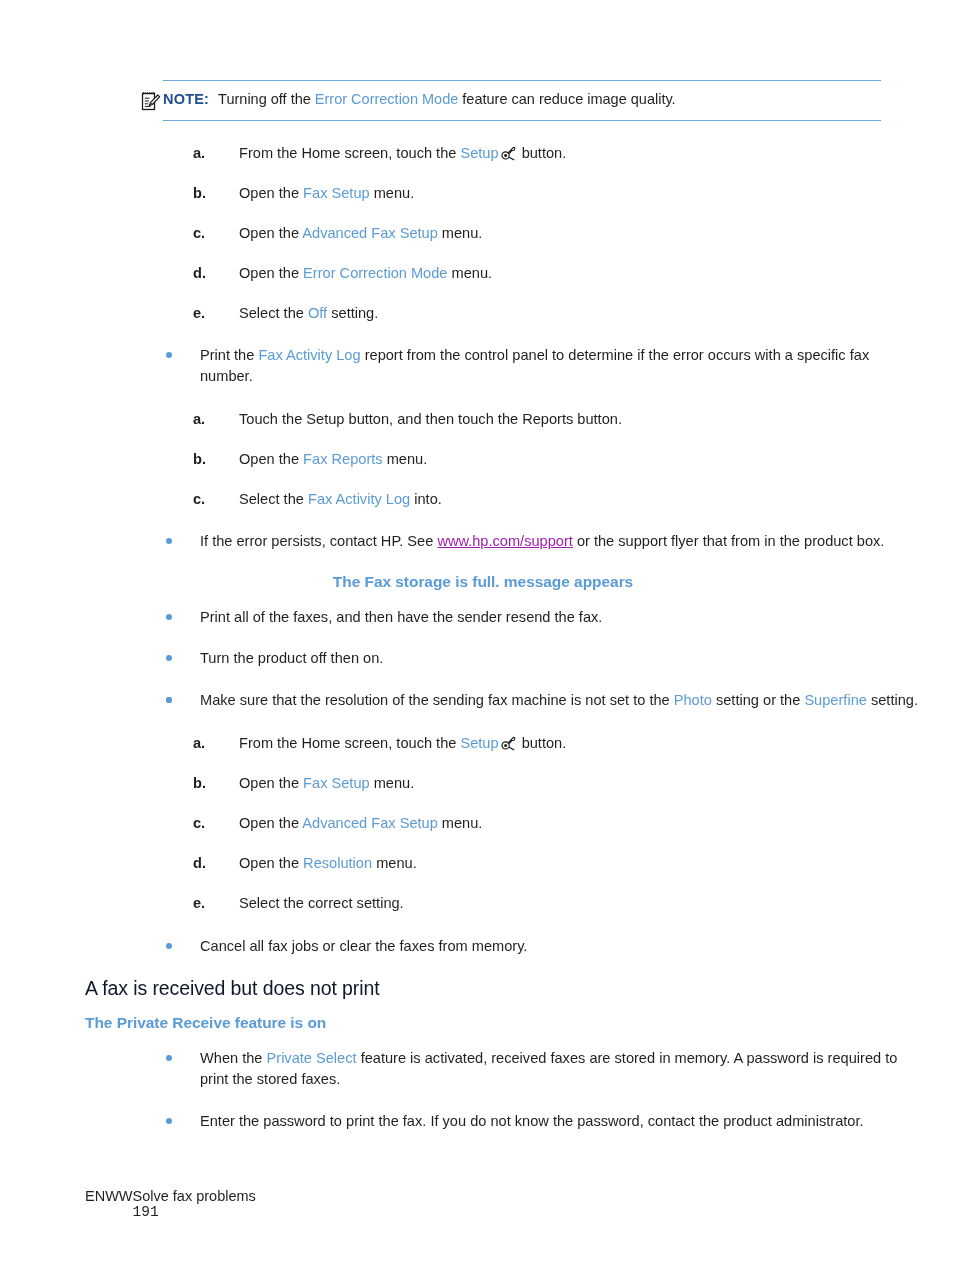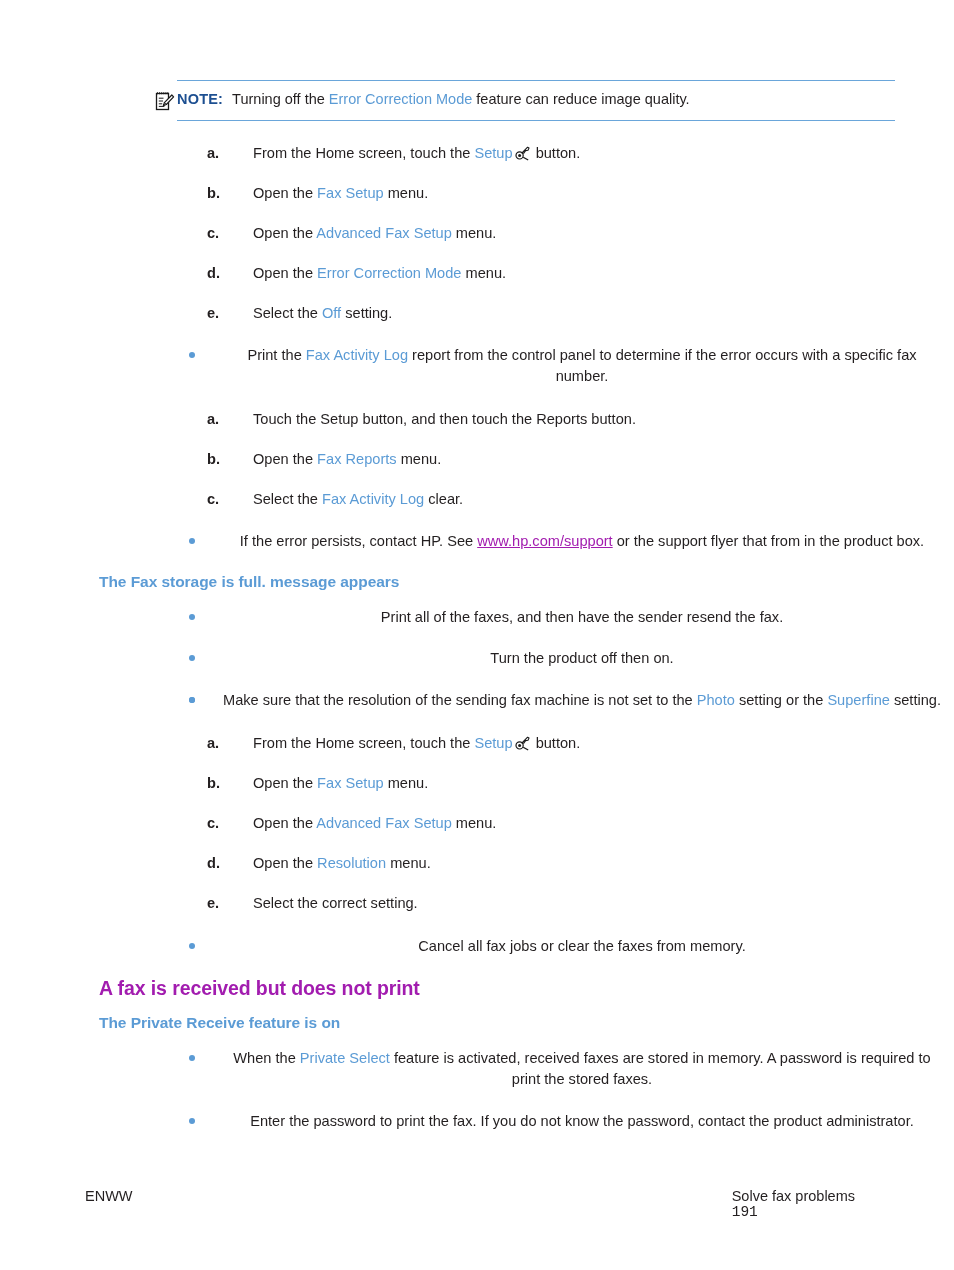--- a/index.html
+++ b/index.html
@@ -13,21 +13,21 @@
   }
   #page {
     position: relative;
     width: 954px;
     height: 1270px;
     background: #ffffff;
     overflow: hidden;
   }
   .content {
     position: absolute;
-    left: 99px;
+    left: 85px;
     top: 80px;
     width: 796px;
   }
 
   
   .note-box {
     position: relative;
     margin-left: 78px;
     width: 718px;
     border-top: 1.6px solid #6aa6da;
@@ -80,24 +80,23 @@
     position: absolute;
     left: 0;
     top: 0;
     font-weight: bold;
     font-size: 14.6px;
     color: #231f20;
   }
 
   
   .bullet-list {
-    margin: 16px;
+    margin: 7px;
     padding: 0;
     list-style: none;
-    text-align: center;
   }
   .bullet-list > li {
     position: relative;
     padding-left: 36px;
     margin-left: 72px;
     margin-bottom: 21px;
     font-size: 14.6px;
     line-height: 1.42;
     width: 718px;
   }
@@ -109,47 +108,47 @@
     height: 6px;
     border-radius: 50%;
     background: #5b9bd5;
   }
 
   
   .gap-after-alpha { margin-top: 22px; }
 
   
   h2.head1 {
-    color: #a21caf;
+    color: #0f172a;
     font-size: 19.5px;
-    font-weight: bold;
+    font-weight: normal;
     margin: 0 0 14px 0;
     letter-spacing: -0.1px;
   }
   h3.head2 {
     color: #5b9bd5;
     font-size: 15.5px;
     font-weight: bold;
     margin: 0 0 16px 0;
     letter-spacing: -0.05px;
   }
   .sec-gap-lg { margin-top: 40px; }
-  .sec-gap-md { margin-top: 30px; }
+  .sec-gap-md { margin-top: 30px; text-align: center; }
   .sec-gap-sm { margin-top: 24px; }
 
   
   .footer {
     position: absolute;
     left: 85px;
     top: 1188px;
     width: 796px;
     font-size: 14.5px;
     color: #231f20;
     display: flex;
-    justify-content: space-between;
+    justify-content: flex-start;
     align-items: baseline;
   }
   .footer-right {
     display: flex;
     align-items: baseline;
     flex-direction: column;
   }
   .footer-chapter { margin-right: 26px; }
   .footer-page { font-weight: normal; font-family: Liberation Mono, monospace; }
 
@@ -213,21 +212,21 @@
     </ul>
 
     <ol class="alpha-list gap-after-alpha">
       <li>
         <span class="alpha-marker">a.</span><span>Touch the Setup button, and then touch the Reports button.</span>
       </li>
       <li>
         <span class="alpha-marker">b.</span><span>Open the </span><span class="blue">Fax Reports</span><span> menu.</span>
       </li>
       <li>
-        <span class="alpha-marker">c.</span><span>Select the </span><span class="blue">Fax Activity Log</span><span> clear.</span>
+        <span class="alpha-marker">c.</span><span>Select the </span><span class="blue">Fax Activity Log</span><span> into.</span>
       </li>
     </ol>
 
     <ul class="bullet-list gap-after-alpha">
       <li>
         <span class="bullet-dot"></span><span>If the error persists, contact HP. See </span><a class="link" href="#">www.hp.com/support</a><span> or the support flyer that from in the product box.</span>
       </li>
     </ul>
 
     <h3 class="head2 sec-gap-md">The Fax storage is full. message appears</h3>

